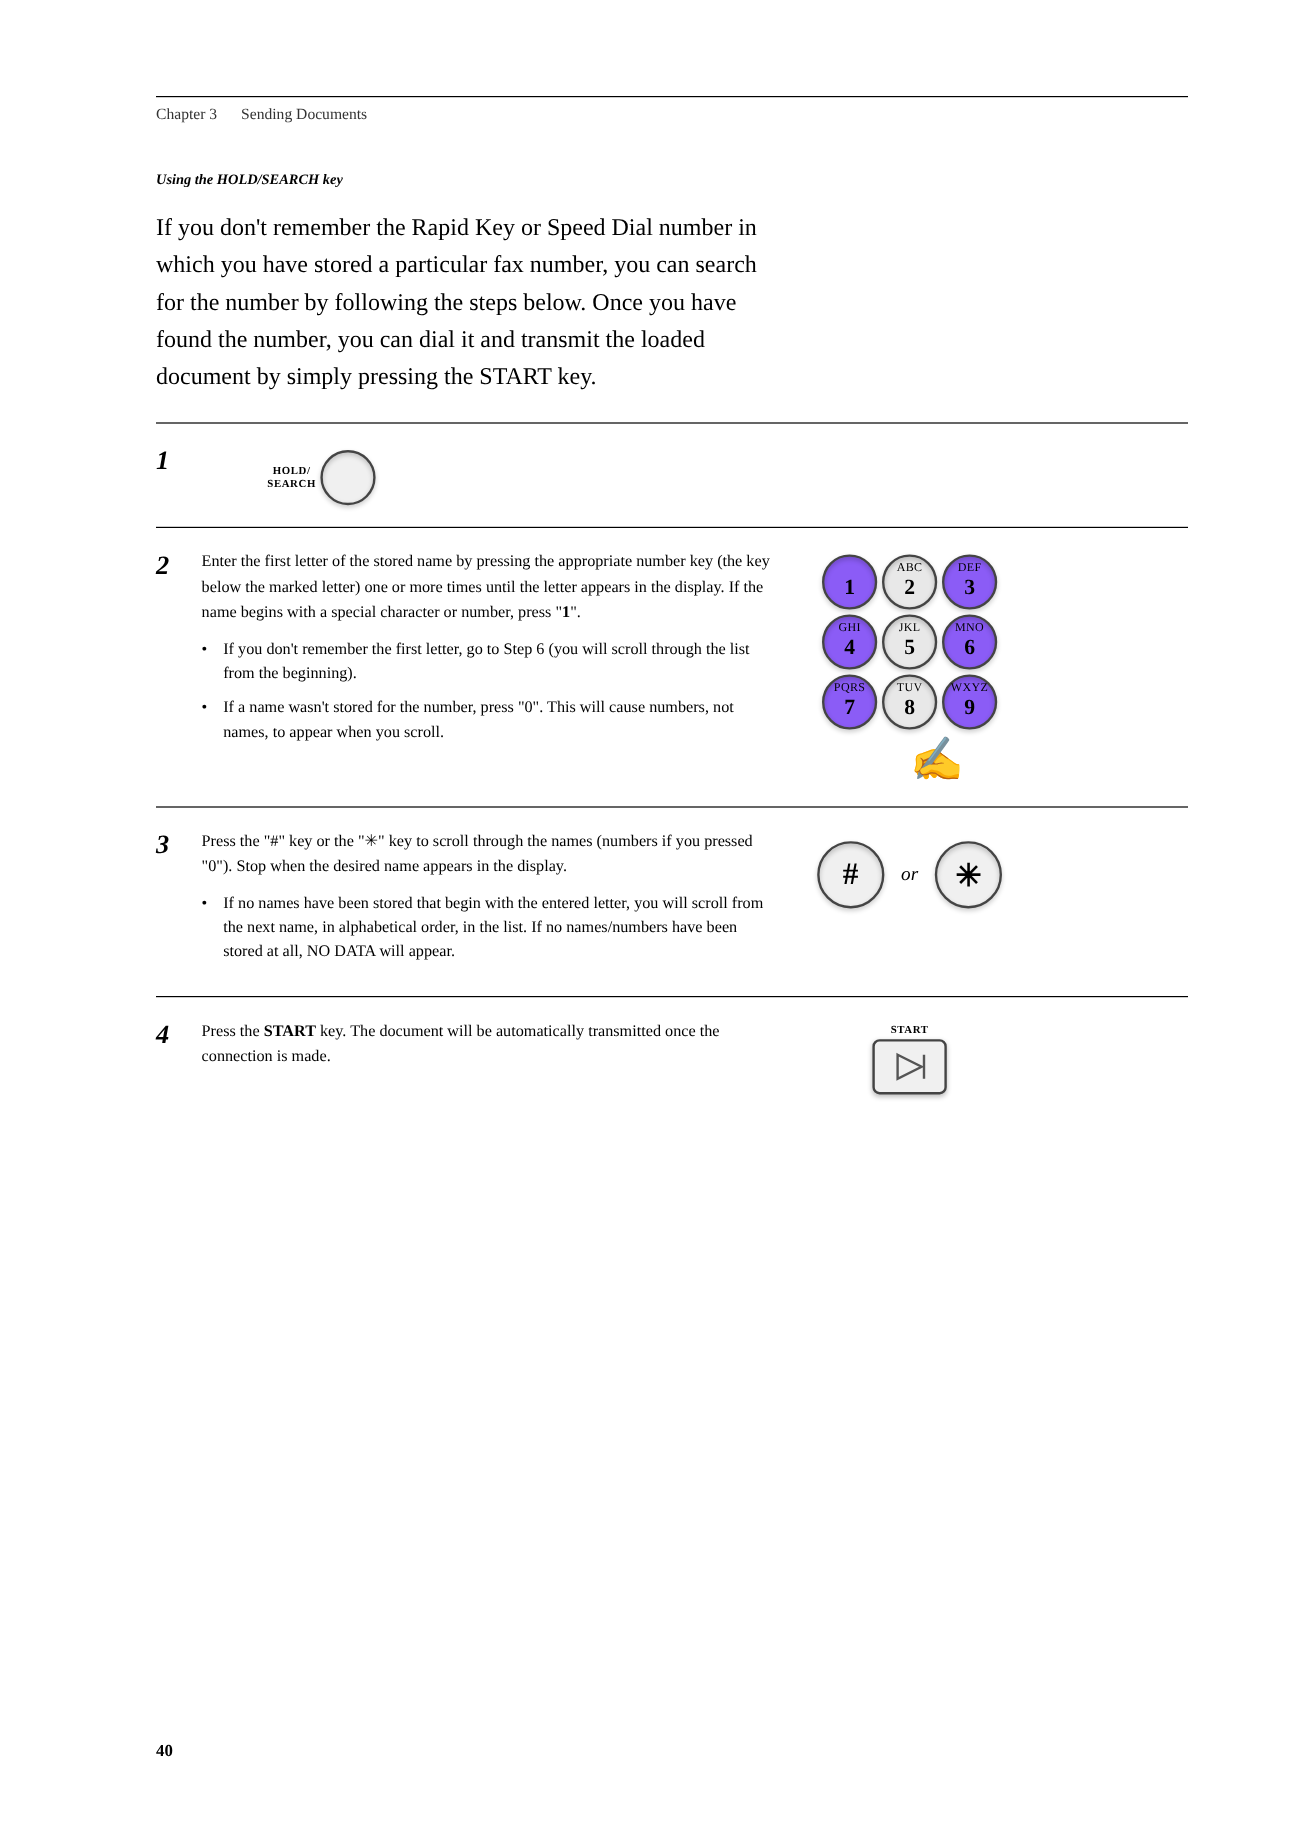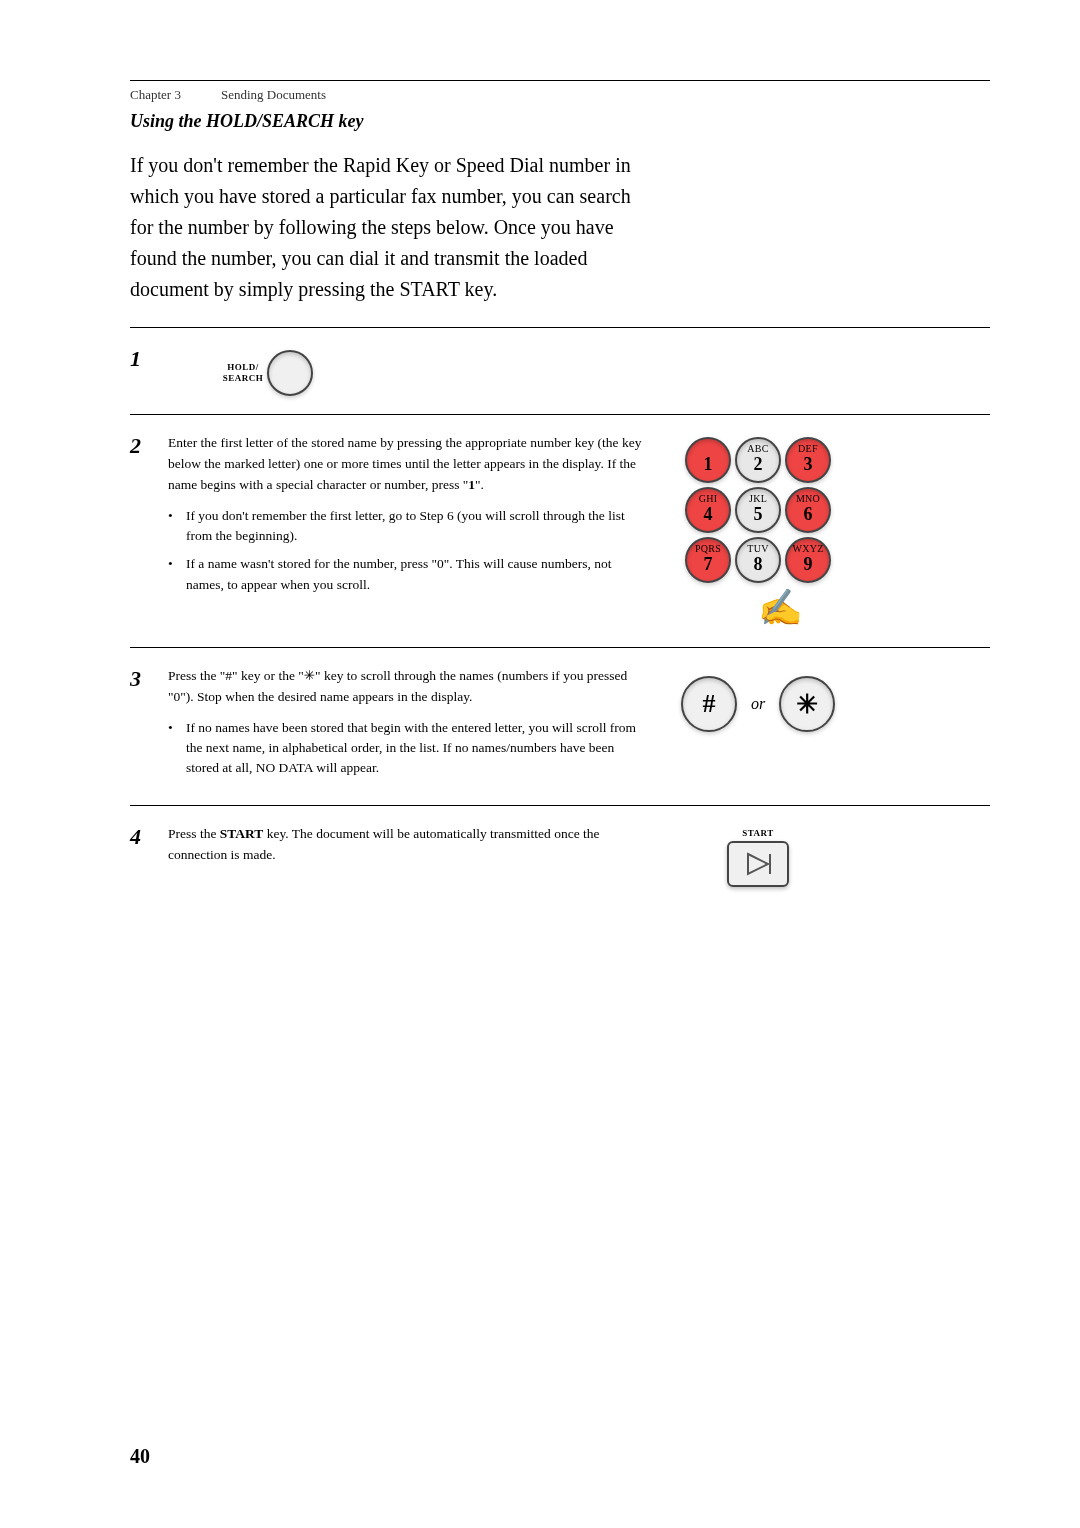--- a/index.html
+++ b/index.html
@@ -13,29 +13,29 @@
     }
     .page {
       width: 1080px;
       min-height: 1528px;
       padding: 80px 90px 80px 130px;
       position: relative;
     }
     .chapter-header {
       border-top: 1.5px solid #000;
       padding-top: 6px;
-      margin-bottom: 8px;
+      margin-bottom: 39px;
       font-size: 13px;
       color: #333;
       display: flex;
       align-items: center;
-      gap: 40px;
+      gap: 20px;
     }
     .section-title {
-      font-size: 18px;
+      font-size: 12px;
       font-weight: bold;
       font-style: italic;
       margin-bottom: 18px;
     }
     .intro-text {
       font-size: 20px;
       line-height: 1.55;
       margin-bottom: 22px;
       max-width: 520px;
     }
@@ -130,21 +130,21 @@
     }
     .key-btn {
       display: flex;
       flex-direction: column;
       align-items: center;
       justify-content: center;
       width: 46px;
       height: 46px;
       border-radius: 50%;
       border: 2px solid #444;
-      background: #ef4444;
+      background: #8b5cf6;
       box-shadow: inset 0 2px 4px rgba(0,0,0,0.2), 0 2px 4px rgba(0,0,0,0.2);
       font-size: 18px;
       font-weight: bold;
       cursor: default;
       position: relative;
     }
     .key-sublabel {
       font-size: 10px;
       font-weight: normal;
       letter-spacing: 0.3px;
@@ -214,21 +214,21 @@
       align-items: center;
       justify-content: center;
       font-size: 18px;
       color: #555;
     }
 
     .page-number {
       position: absolute;
       bottom: 60px;
       left: 130px;
-      font-size: 20px;
+      font-size: 14px;
       font-weight: bold;
     }
   </style>
 </head>
 <body>
 
 <div class="page">
 
   <div class="chapter-header">
     <span>Chapter 3</span>

